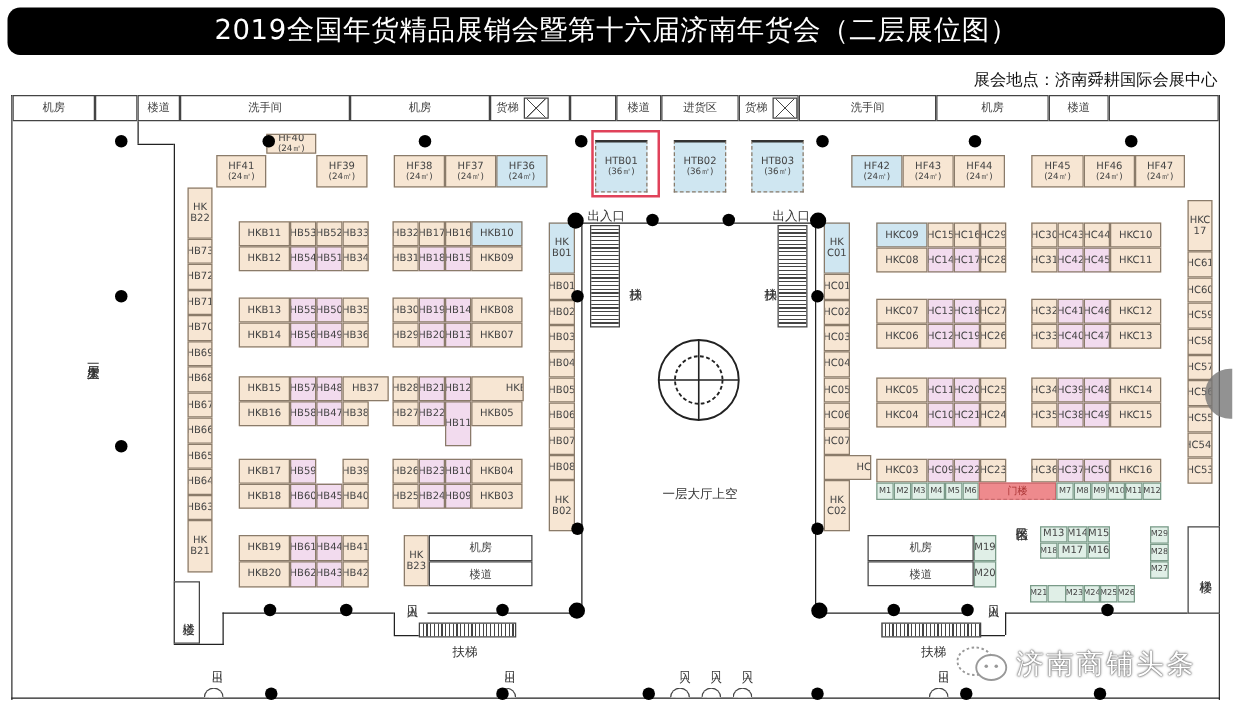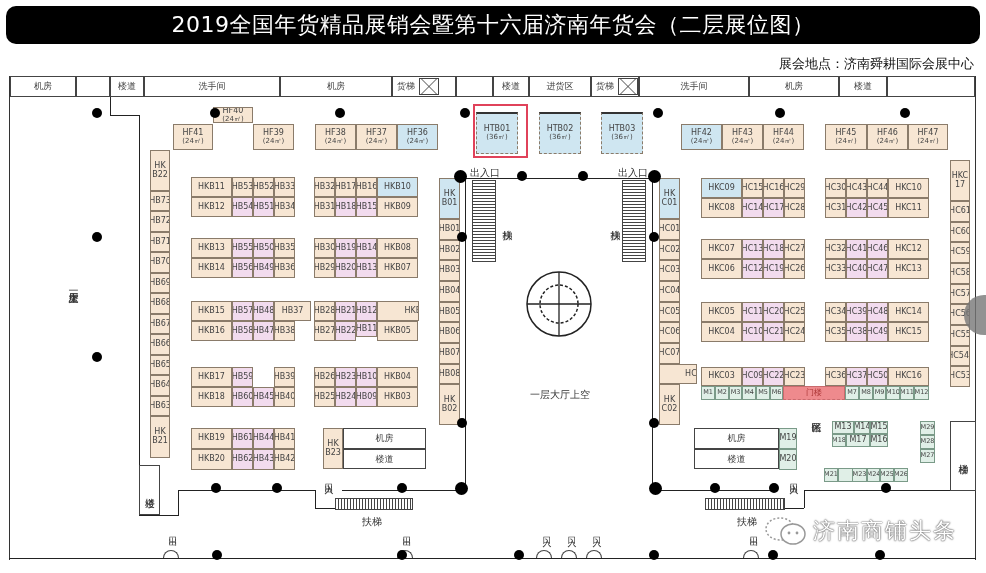--- a/index.html
+++ b/index.html
@@ -186,21 +186,21 @@
     <div class="abs booth c-peach" style="left: 191px; top: 321px; width: 41px; height: 20px;"><span>HKB16</span></div>
     <div class="abs booth c-pink" style="left: 232px; top: 321px; width: 21px; height: 20px;"><span>HB58</span></div>
     <div class="abs booth c-pink" style="left: 253px; top: 321px; width: 21px; height: 20px;"><span>HB47</span></div>
     <div class="abs booth c-peach" style="left: 274px; top: 321px; width: 21px; height: 20px;"><span>HB38</span></div>
     <div class="abs booth c-peach" style="left: 314px; top: 301px; width: 21px; height: 20px;"><span>HB28</span></div>
     <div class="abs booth c-pink" style="left: 335px; top: 301px; width: 21px; height: 20px;"><span>HB21</span></div>
     <div class="abs booth c-pink" style="left: 356px; top: 301px; width: 21px; height: 20px;"><span>HB12</span></div>
     <div class="abs booth c-peach" style="left: 377px; top: 301px; width: 41px; height: 20px; padding-left: 40px;"><span>HKB06</span></div>
     <div class="abs booth c-peach" style="left: 314px; top: 321px; width: 21px; height: 20px;"><span>HB27</span></div>
     <div class="abs booth c-pink" style="left: 335px; top: 321px; width: 21px; height: 20px;"><span>HB22</span></div>
-    <div class="abs booth c-pink" style="left: 356px; top: 321px; width: 21px; height: 16px;"><span>HB11</span></div>
+    <div class="abs booth c-pink" style="left: 356px; top: 321px; width: 21px; height: 36px;"><span>HB11</span></div>
     <div class="abs booth c-peach" style="left: 377px; top: 321px; width: 41px; height: 20px;"><span>HKB05</span></div>
     <div class="abs booth c-peach" style="left: 191px; top: 367px; width: 41px; height: 20px;"><span>HKB17</span></div>
     <div class="abs booth c-pink" style="left: 232px; top: 367px; width: 21px; height: 20px;"><span>HB59</span></div>
     <div class="abs booth c-pink" style="left: 253px; top: 387px; width: 21px; height: 20px;"><span>HB46</span></div>
     <div class="abs booth c-peach" style="left: 274px; top: 367px; width: 21px; height: 20px;"><span>HB39</span></div>
     <div class="abs booth c-peach" style="left: 191px; top: 387px; width: 41px; height: 20px;"><span>HKB18</span></div>
     <div class="abs booth c-pink" style="left: 232px; top: 387px; width: 21px; height: 20px;"><span>HB60</span></div>
     <div class="abs booth c-pink" style="left: 253px; top: 387px; width: 21px; height: 20px;"><span>HB45</span></div>
     <div class="abs booth c-peach" style="left: 274px; top: 387px; width: 21px; height: 20px;"><span>HB40</span></div>
     <div class="abs booth c-peach" style="left: 314px; top: 367px; width: 21px; height: 20px;"><span>HB26</span></div>

